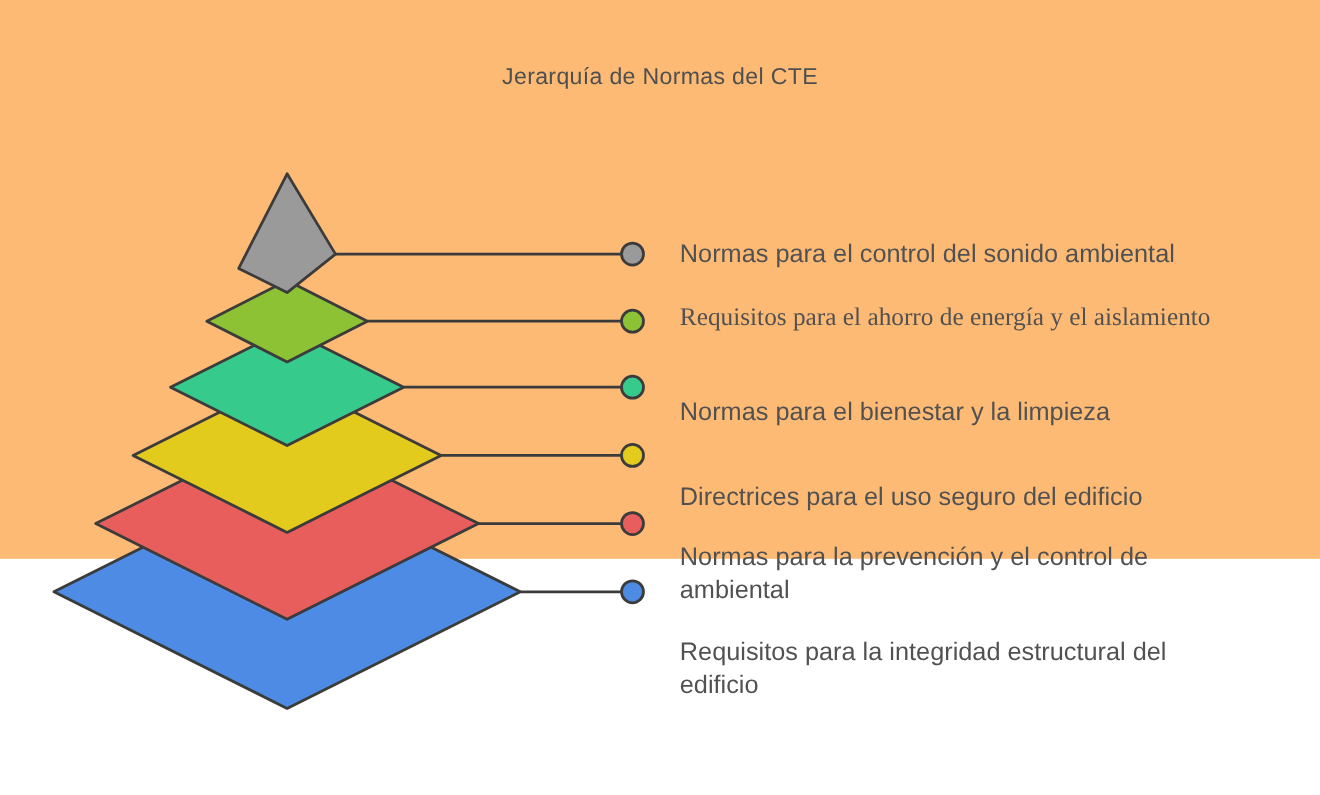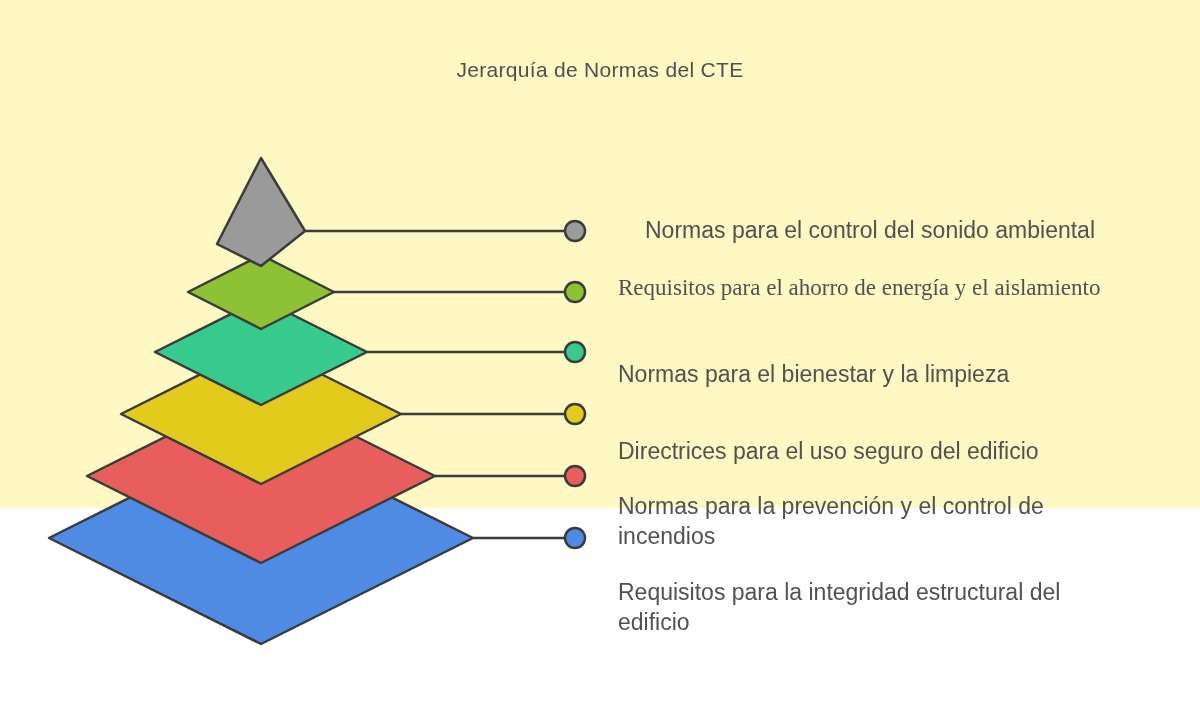--- a/index.html
+++ b/index.html
@@ -8,21 +8,21 @@
     background: #ffffff;
     width: 1200px;
     height: 723px;
     overflow: hidden;
     font-family: "Liberation Sans", "DejaVu Sans", sans-serif;
   }
   .canvas {
     position: relative;
     width: 1200px;
     height: 508px;
-    background: #fef9c3;
+    background: #fdba74;
   }
   .title {
     position: absolute;
     top: 58px;
     left: 0;
     width: 1200px;
     text-align: center;
     font-size: 21px;
     color: #4f4f4f;
     letter-spacing: 0.3px;
@@ -46,21 +46,21 @@
     stroke-width: 2.5;
   }
   .label {
     position: absolute;
     left: 618px;
     width: 515px;
     font-size: 23px;
     line-height: 30px;
     color: #515151;
   }
-  .label-1 { top: 215px; margin-left: 27px; }
+  .label-1 { top: 215px; }
   .label-2 { top: 273px; font-family: Liberation Serif, serif; }
   .label-3 { top: 359px; }
   .label-4 { top: 436px; }
   .label-5 { top: 491px; }
   .label-6 { top: 577px; }
 </style>
 </head>
 <body>
 
 <div class="canvas">
@@ -88,16 +88,16 @@
     <circle cx="575" cy="352" r="10" fill="#36ca8c"></circle>
     <circle cx="575" cy="414" r="10" fill="#e2cb1c"></circle>
     <circle cx="575" cy="476" r="10" fill="#e85e5d"></circle>
     <circle cx="575" cy="538" r="10" fill="#4e8be4"></circle>
   </svg>
 
   <div class="label label-1">Normas para el control del sonido ambiental</div>
   <div class="label label-2">Requisitos para el ahorro de energía y el aislamiento</div>
   <div class="label label-3">Normas para el bienestar y la limpieza</div>
   <div class="label label-4">Directrices para el uso seguro del edificio</div>
-  <div class="label label-5">Normas para la prevención y el control de incendios</div>
+  <div class="label label-5">Normas para la prevención y el control de ambiental</div>
   <div class="label label-6">Requisitos para la integridad estructural del edificio</div>
 
 </div>
 
 </body></html>

